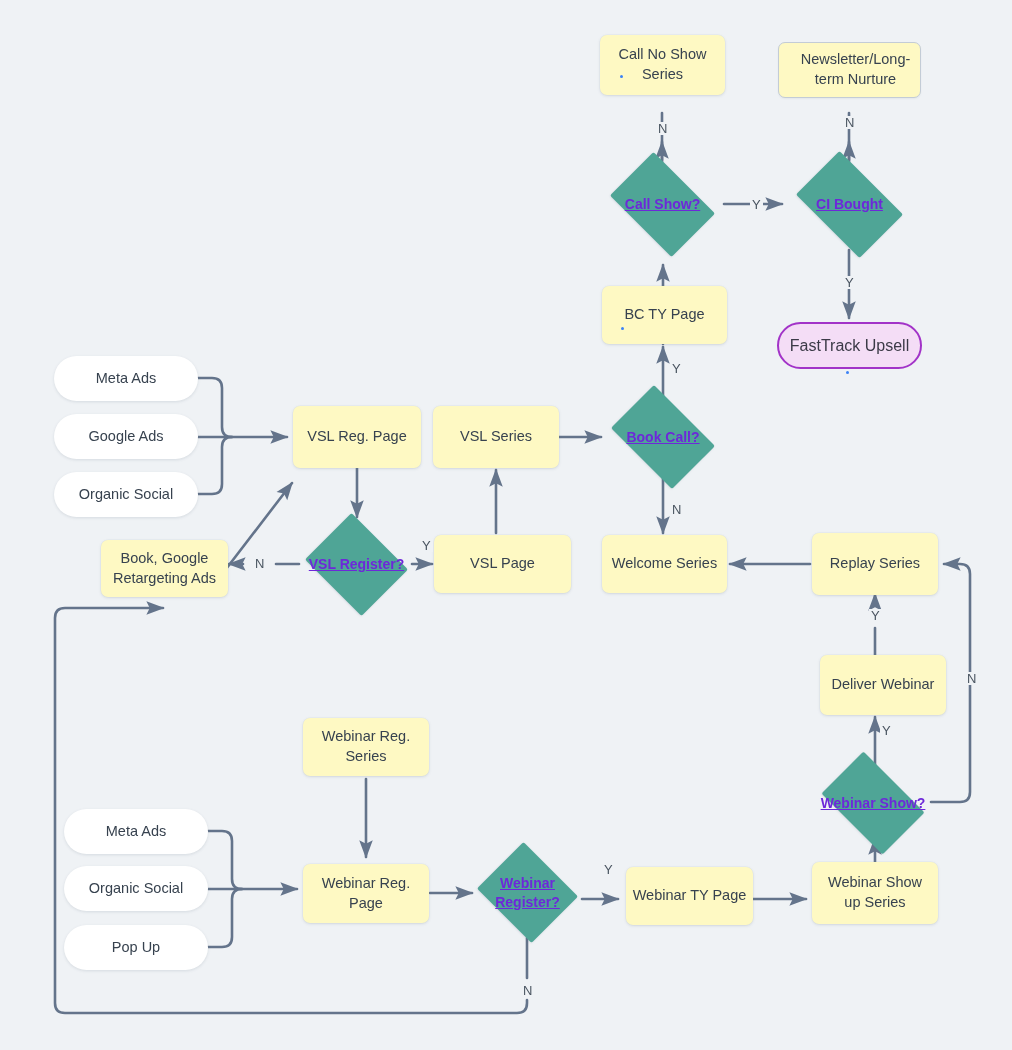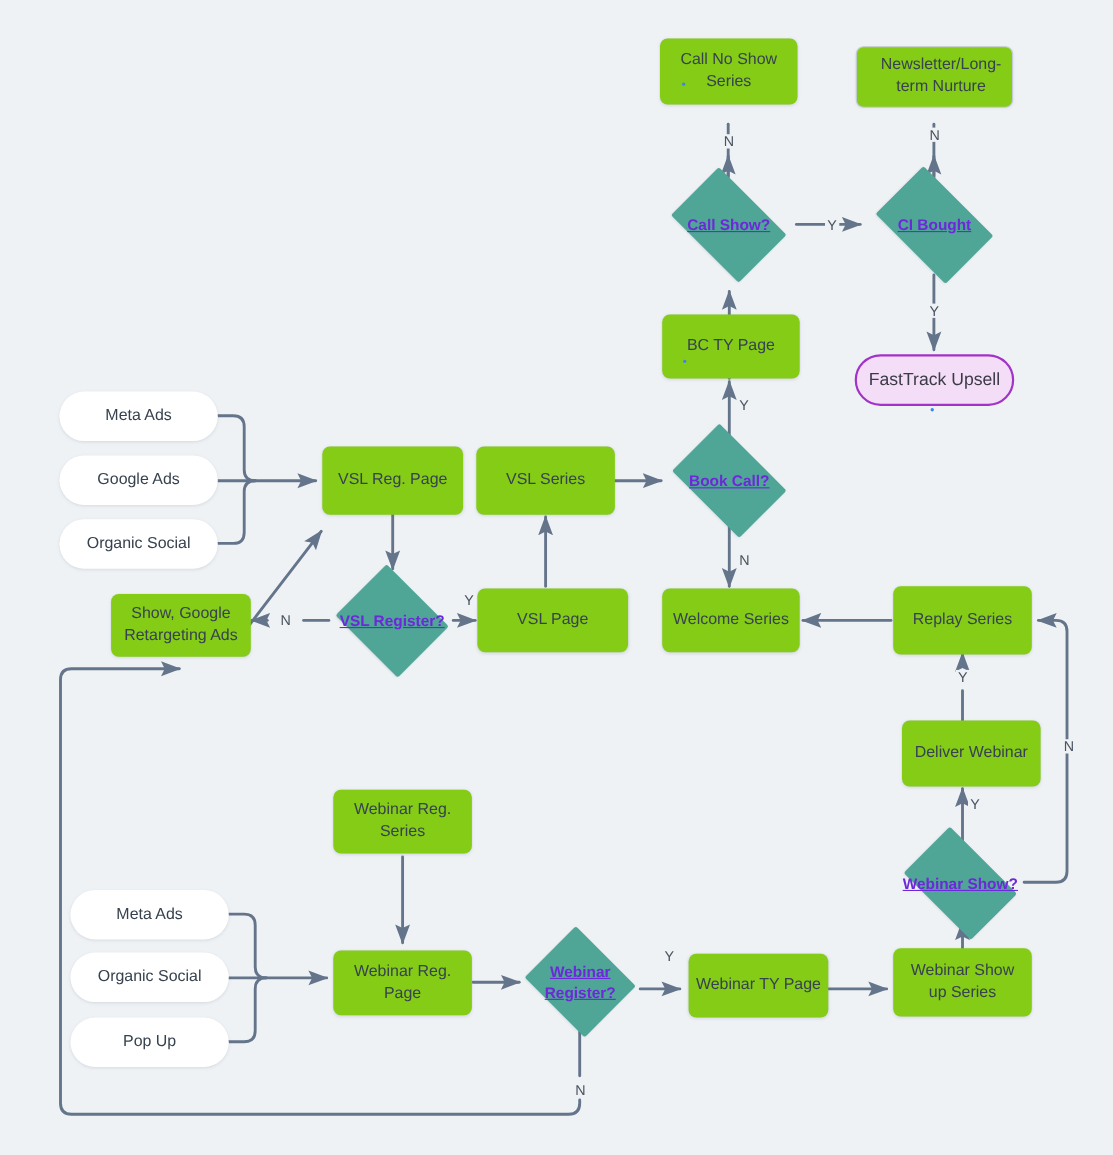--- a/index.html
+++ b/index.html
@@ -29,21 +29,21 @@
     align-items: center;
     justify-content: center;
     text-align: center;
     line-height: 1.35;
     z-index: 2;
   }
   .node .label { display: block; padding: 0 6px; }
 
   
   .box {
-    background: #84cc16;
+    background: #fef9c3;
     border-radius: 7px;
     color: #37424f;
     font-size: 14.5px;
     box-shadow: 0 1px 3px rgba(80,100,120,0.16), 0 0 0 0.5px rgba(150,165,180,0.10);
   }
   .box.bordered {
     border: 1.2px solid #c3ccd6;
     box-shadow: 0 1px 2px rgba(80,100,120,0.07);
     padding-left: 12px;
   }
@@ -250,21 +250,21 @@
   <div class="node box" style="left:433px; top:406px; width:126px; height:62px;">
     <span class="label">VSL Series</span>
   </div>
 
   <div class="node diamond" style="left:602px; top:394px; width:122px; height:86px;">
     <div class="dshape"></div>
     <span class="label">Book Call?</span>
   </div>
 
   <div class="node box" style="left:101px; top:540px; width:127px; height:57px;">
-    <span class="label">Show, Google Retargeting Ads</span>
+    <span class="label">Book, Google Retargeting Ads</span>
   </div>
 
   <div class="node diamond" style="left:300px; top:518px; width:113px; height:93px;">
     <div class="dshape"></div>
     <span class="label">VSL Register?</span>
   </div>
 
   <div class="node box" style="left:434px; top:535px; width:137px; height:58px;">
     <span class="label">VSL Page</span>
   </div>

